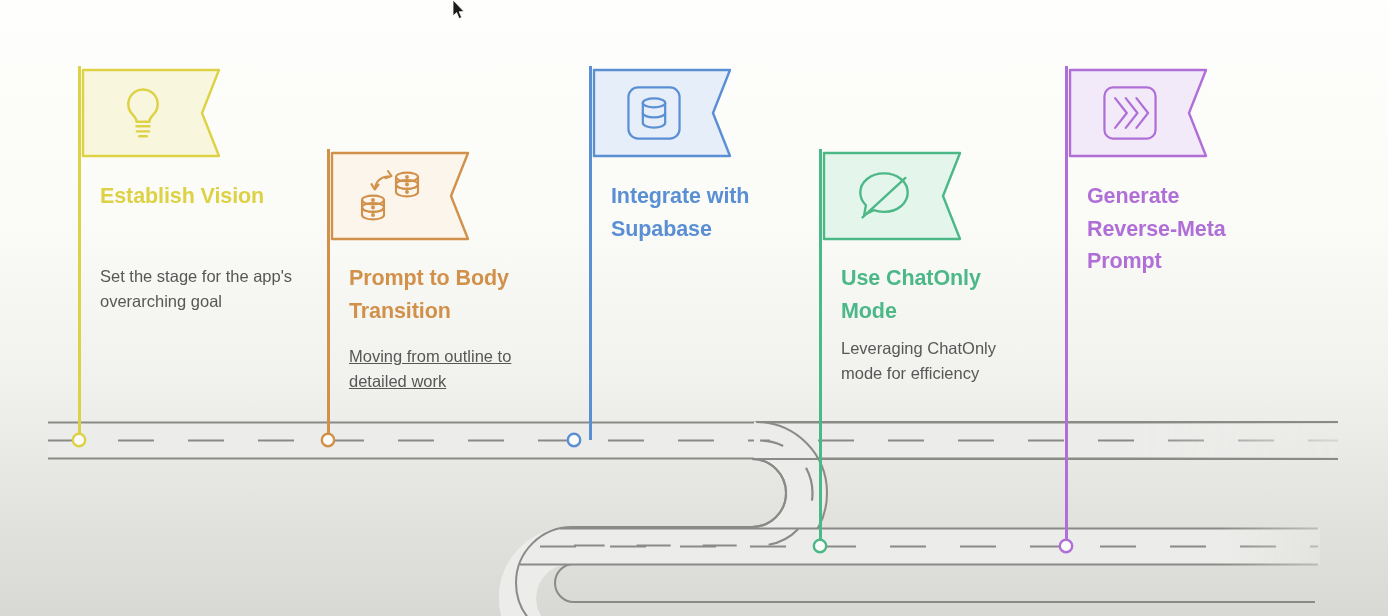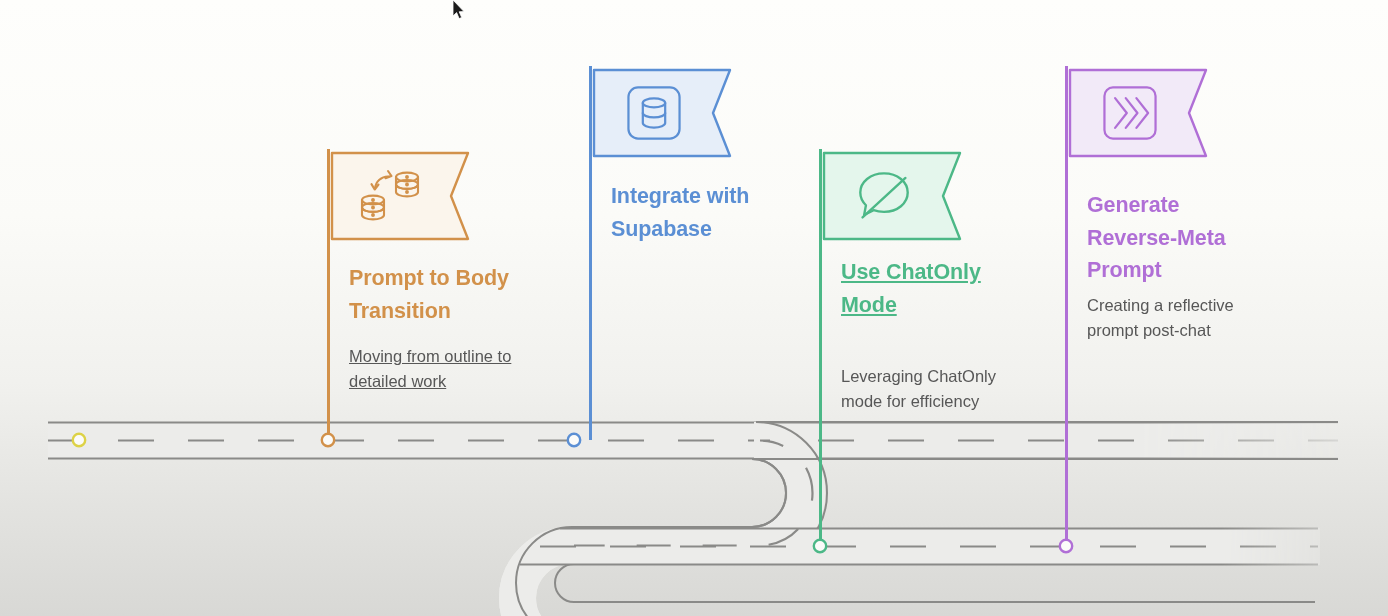--- a/index.html
+++ b/index.html
@@ -148,20 +148,38 @@
 
     <g fill="none" stroke="#8a8a88" stroke-width="2.2" stroke-dasharray="34 32">
       <path d="M 770 440.5 H 760 A 52.5 52.5 0 0 1 760 545.5 H 574"></path>
     </g>
 
     <g fill="#ececea" stroke="none" opacity="0">
       <rect x="0" y="0" width="0" height="0"></rect>
     </g>
   </svg>
 
+<div class="milestone" style="left: 78px; top: 0px; height: 616px;">
+      <div class="pole" style="top: 66px; height: 374px; background: rgb(221, 210, 70);"></div>
+      <div class="flag" style="top: 66px;">
+        <svg viewBox="0 0 142 94" width="142" height="94">
+          <path d="M3 4 H139 L122 47 L139 90 H3 Z" fill="#f8f7dd" stroke="#ddd246" stroke-width="2.4" stroke-linejoin="round"></path>
+        </svg>
+      </div>
+      <div style="position: absolute; left: 30px; top: 80px; width: 70px; height: 66px; display: flex; align-items: center; justify-content: center;">
+        <svg viewBox="0 0 56 56" width="56" height="56" style="width: 100%; height: 100%;">
+          <path d="M28 8 a12.5 12.5 0 0 1 8.4 21.8 c-2 1.9-2.9 3.4-3 5.6 h-10.8 c-.1-2.2-1-3.7-3-5.6 A12.5 12.5 0 0 1 28 8 Z" fill="none" stroke="#ddd246" stroke-width="2.1" stroke-linecap="round" stroke-linejoin="round"></path>
+          <path d="M22.6 39.2 h10.8" fill="none" stroke="#ddd246" stroke-width="2.1" stroke-linecap="round" stroke-linejoin="round"></path>
+          <path d="M22.9 43.6 h10.2" fill="none" stroke="#ddd246" stroke-width="2.1" stroke-linecap="round" stroke-linejoin="round"></path>
+          <path d="M24.8 47.8 h6.4" fill="none" stroke="#ddd246" stroke-width="2.1" stroke-linecap="round" stroke-linejoin="round"></path>
+        </svg>
+      </div>
+      <div class="ms-title" style="top: 180px; color: rgb(221, 210, 70);">Establish Vision</div>
+      <div class="ms-desc" style="top: 264px;">Set the stage for the app's overarching goal</div>
+    </div>
     <div class="milestone" style="left: 327px; top: 0px; height: 616px;">
       <div class="pole" style="top: 149px; height: 291px; background: rgb(210, 145, 74);"></div>
       <div class="flag" style="top: 149px;">
         <svg viewBox="0 0 142 94" width="142" height="94">
           <path d="M3 4 H139 L122 47 L139 90 H3 Z" fill="#fbf5ec" stroke="#d2914a" stroke-width="2.4" stroke-linejoin="round"></path>
         </svg>
       </div>
       <div style="position: absolute; left: 30px; top: 163px; width: 70px; height: 66px; display: flex; align-items: center; justify-content: center;">
         <svg viewBox="0 0 70 58" width="70" height="58" style="width: 100%; height: 100%;">
           <g fill="none" stroke="#d2914a" stroke-width="2.1" stroke-linecap="round" stroke-linejoin="round">
@@ -211,40 +229,39 @@
         <svg viewBox="0 0 142 94" width="142" height="94">
           <path d="M3 4 H139 L122 47 L139 90 H3 Z" fill="#e4f6ec" stroke="#4cb887" stroke-width="2.4" stroke-linejoin="round"></path>
         </svg>
       </div>
       <div style="position: absolute; left: 30px; top: 163px; width: 70px; height: 66px; display: flex; align-items: center; justify-content: center;">
         <svg viewBox="0 0 62 56" width="62" height="56" style="width: 100%; height: 100%;">
           <path d="M31 8 C19 8 10 15.5 10 25 c0 4.3 1.9 8.2 5 11.2 l-1.6 8.6 8.4-4.2 c2.8 1 5.9 1.5 9.2 1.5 12 0 21-7.6 21-17.1 C52 15.5 43 8 31 8 Z" fill="none" stroke="#4cb887" stroke-width="2.1" stroke-linecap="round" stroke-linejoin="round"></path>
           <path d="M12 47 L50 12" fill="none" stroke="#4cb887" stroke-width="2.1" stroke-linecap="round" stroke-linejoin="round"></path>
         </svg>
       </div>
-      <div class="ms-title" style="top: 256px; color: rgb(76, 184, 135); text-decoration: underline;">Use ChatOnly Mode</div>
-      <div class="ms-desc" style="top: 364px;">Leveraging ChatOnly mode for efficiency</div>
+      <div class="ms-title" style="top: 262px; color: rgb(76, 184, 135);">Use ChatOnly Mode</div>
+      <div class="ms-desc" style="top: 336px;">Leveraging ChatOnly mode for efficiency</div>
     </div>
     <div class="milestone" style="left: 1065px; top: 0px; height: 616px;">
       <div class="pole" style="top: 66px; height: 480px; background: rgb(176, 111, 214);"></div>
       <div class="flag" style="top: 66px;">
         <svg viewBox="0 0 142 94" width="142" height="94">
           <path d="M3 4 H139 L122 47 L139 90 H3 Z" fill="#f2eaf8" stroke="#b06fd6" stroke-width="2.4" stroke-linejoin="round"></path>
         </svg>
       </div>
       <div style="position: absolute; left: 30px; top: 80px; width: 70px; height: 66px; display: flex; align-items: center; justify-content: center;">
         <svg viewBox="0 0 62 62" width="62" height="62" style="width: 100%; height: 100%;">
           <rect x="7" y="7" width="48" height="48" rx="8" fill="none" stroke="#b06fd6" stroke-width="2.1" stroke-linecap="round" stroke-linejoin="round"></rect>
           <path d="M17 17 L28 31 L17 45" fill="none" stroke="#b06fd6" stroke-width="2.1" stroke-linecap="round" stroke-linejoin="round"></path>
           <path d="M27 17 L38 31 L27 45" fill="none" stroke="#b06fd6" stroke-width="2.1" stroke-linecap="round" stroke-linejoin="round"></path>
           <path d="M37 17 L48 31 L37 45" fill="none" stroke="#b06fd6" stroke-width="2.1" stroke-linecap="round" stroke-linejoin="round"></path>
         </svg>
       </div>
-      <div class="ms-title" style="top: 189px; color: rgb(176, 111, 214);">Generate Reverse-Meta Prompt</div>
-      <div class="ms-desc" style="top: 293px;">Creating a reflective prompt post-chat</div>
+      <div class="ms-title" style="top: 180px; color: rgb(176, 111, 214);">Generate Reverse-Meta Prompt</div>
     </div>
     <svg viewBox="0 0 1388 616" style="position: absolute; left: 0px; top: 0px; width: 1388px; height: 616px; pointer-events: none;">
       <circle cx="79" cy="440" r="6.2" fill="#fbfbf9" stroke="#ddd246" stroke-width="2.4"></circle>
       <circle cx="328" cy="440" r="6.2" fill="#fbfbf9" stroke="#d2914a" stroke-width="2.4"></circle>
       <circle cx="574" cy="440" r="6.2" fill="#fbfbf9" stroke="#5b8fd4" stroke-width="2.4"></circle>
       <circle cx="820" cy="546" r="6.2" fill="#fbfbf9" stroke="#4cb887" stroke-width="2.4"></circle>
       <circle cx="1066" cy="546" r="6.2" fill="#fbfbf9" stroke="#b06fd6" stroke-width="2.4"></circle>
     </svg>
     <svg id="cursor" viewBox="0 0 14 20" xmlns="http://www.w3.org/2000/svg" style="left: 452px; top: 0px;">
     <path d="M1 0 L1 16 L4.6 12.6 L7.1 18.6 L9.7 17.5 L7.2 11.8 L12 11.6 Z" fill="#1b1b1b" stroke="#ffffff" stroke-width="0.8"></path>

